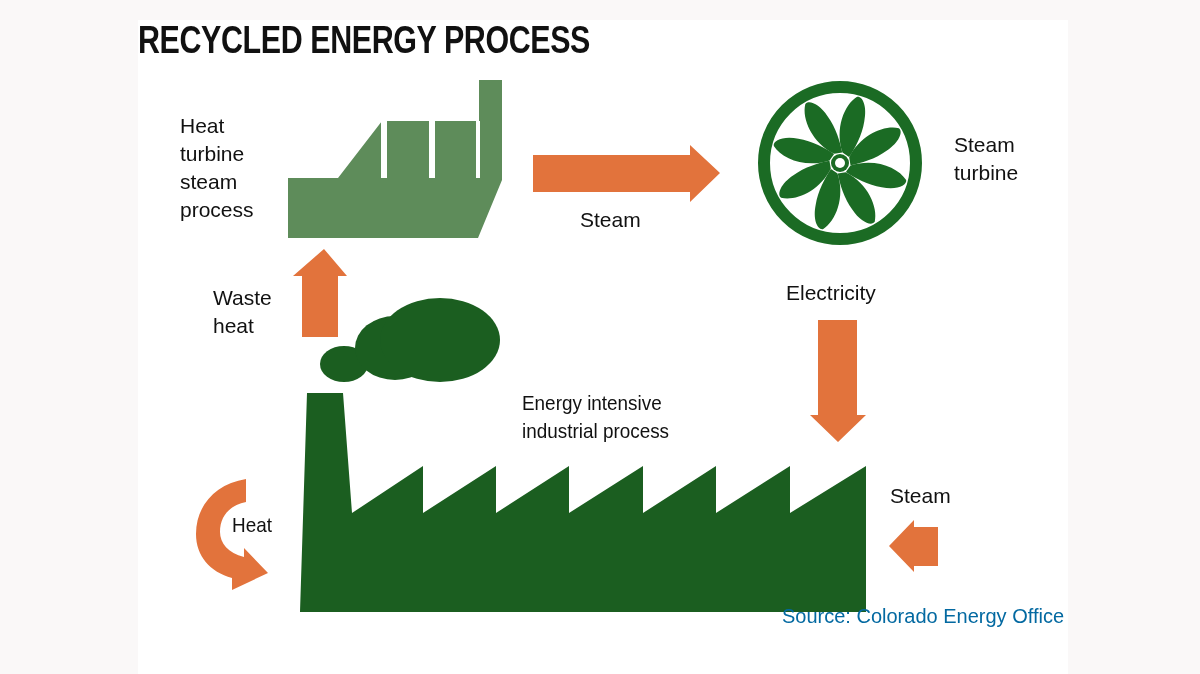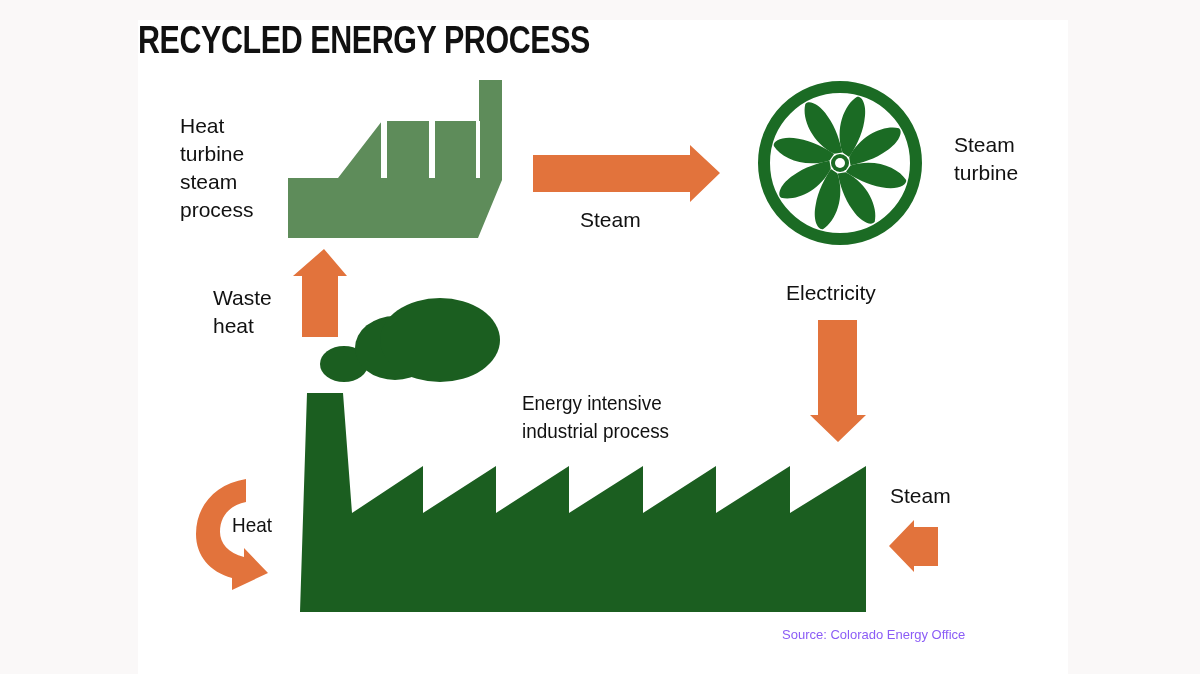--- a/index.html
+++ b/index.html
@@ -21,21 +21,21 @@
     transform: scaleX(0.78); transform-origin: left top;
     white-space: nowrap;
   }
   svg.art { position: absolute; left: 0; top: 0; }
   .label {
     position: absolute; color: #111111; font-size: 21px; line-height: 28px;
     font-family: "Liberation Sans", sans-serif;
   }
   .label.cond { transform: scaleX(0.9); transform-origin: left top; }
   .source {
-    position: absolute; left: 782px; top: 627px; font-size: 13px; color: #8b5cf6;
+    position: absolute; left: 782px; top: 605px; font-size: 20px; color: #0369a1;
     font-family: "Liberation Sans", sans-serif;
   }
 </style>
 </head>
 <body>
 
 <div class="panel"></div>
 
 <div class="title">RECYCLED ENERGY PROCESS</div>
 

